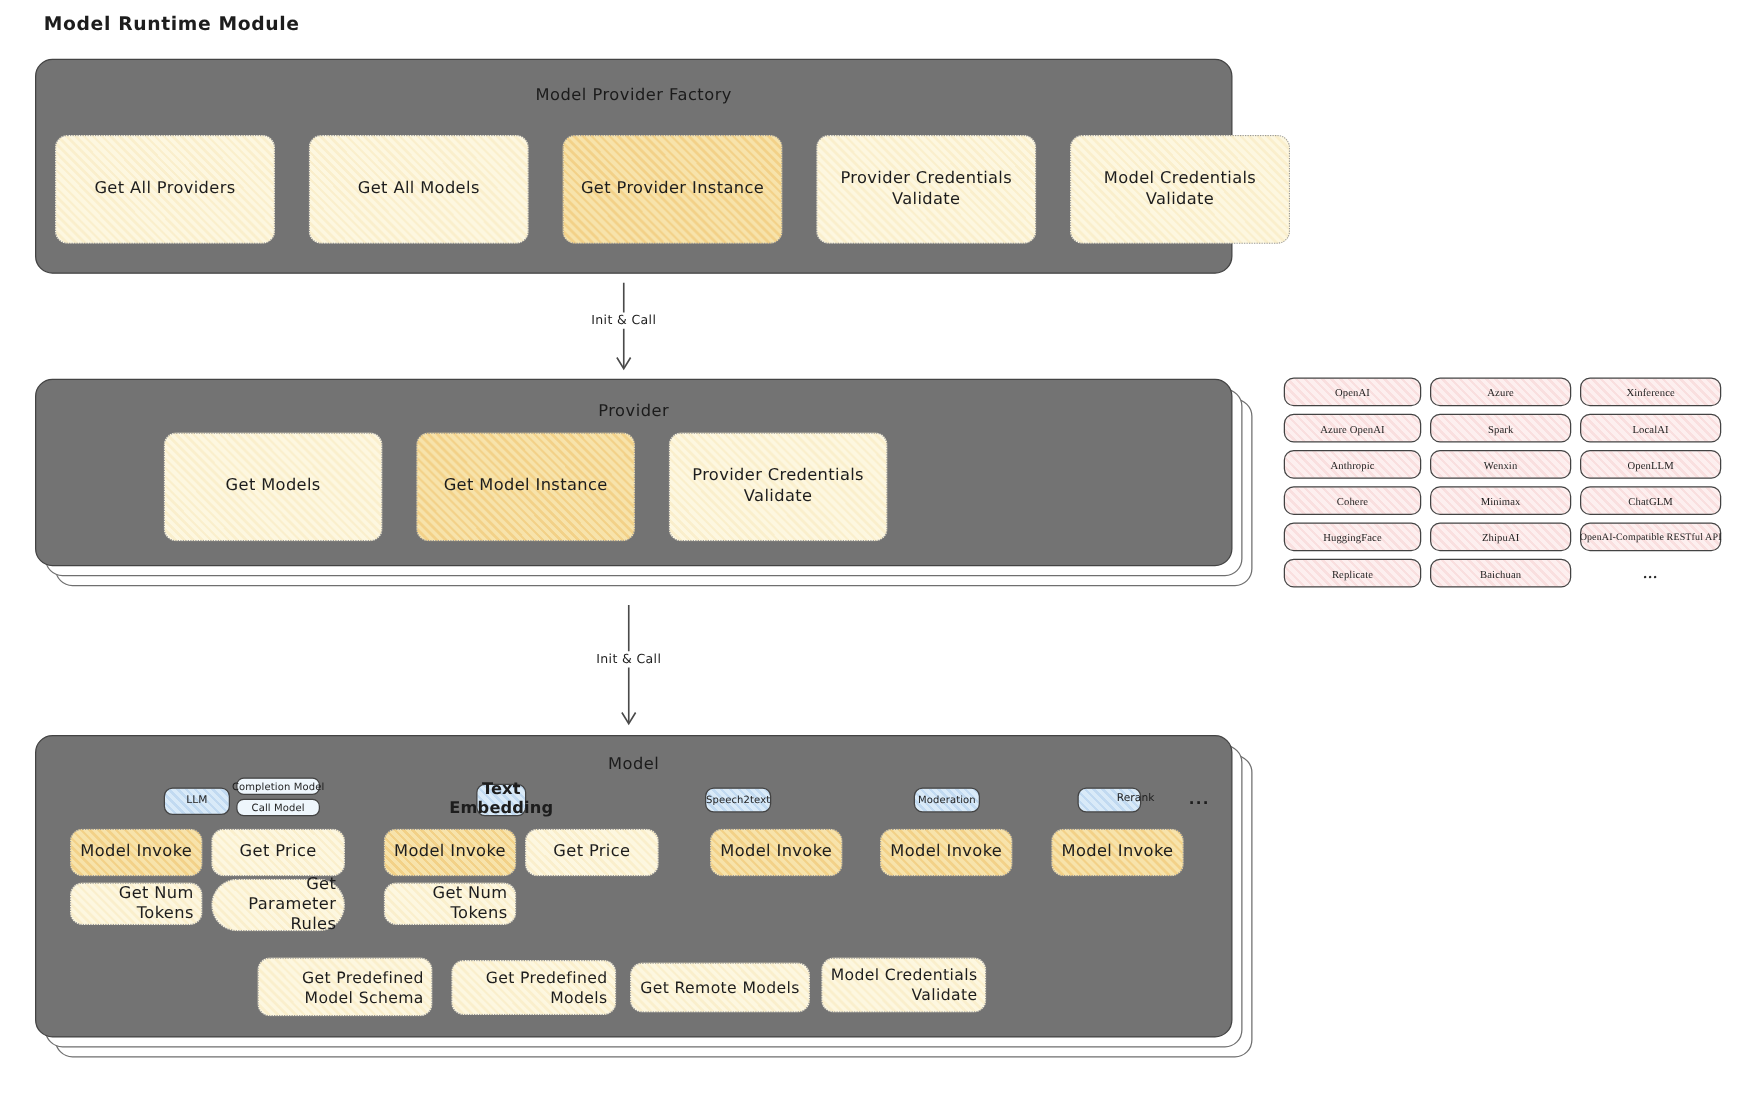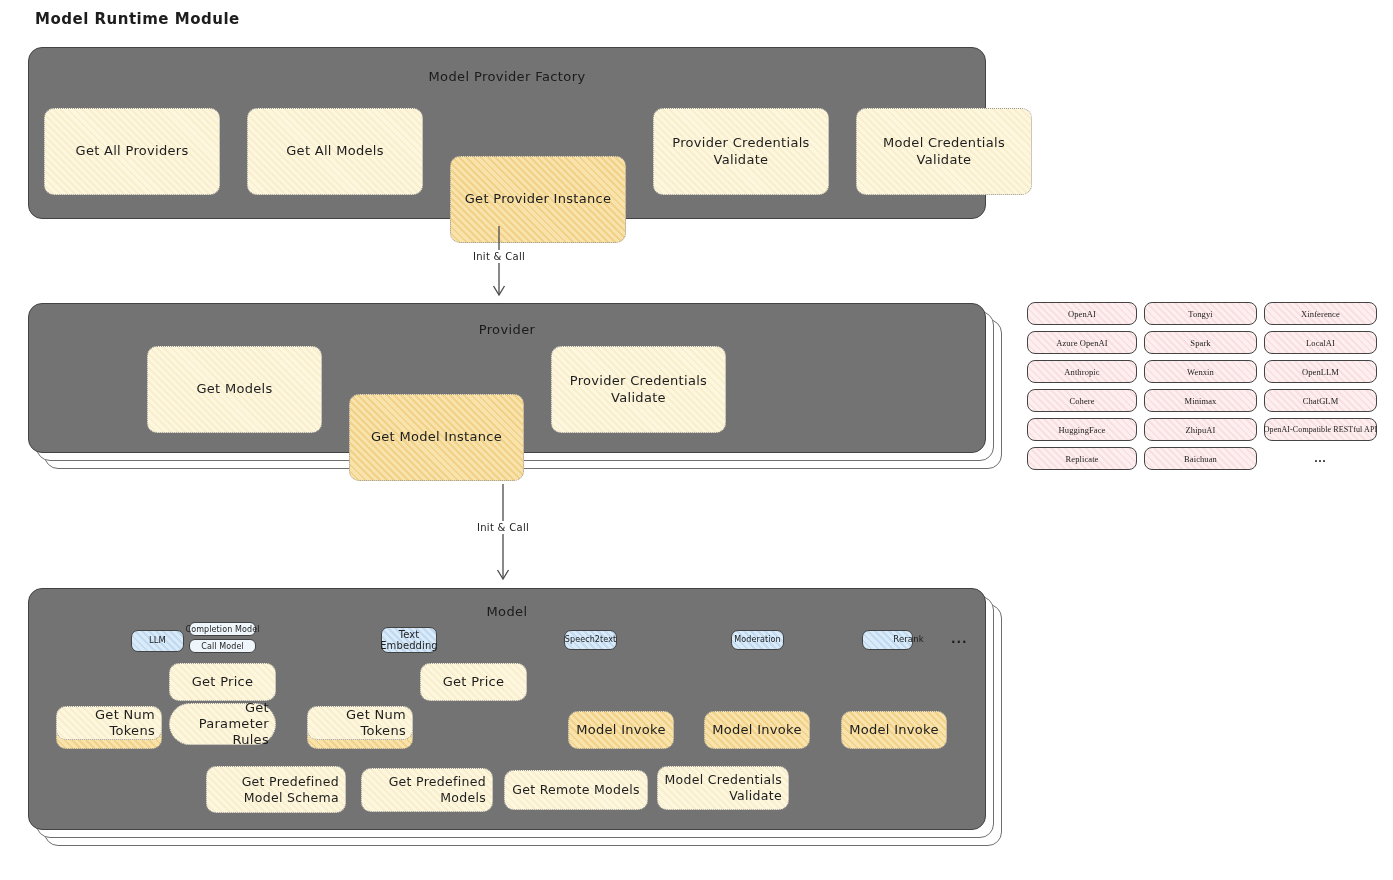--- a/index.html
+++ b/index.html
@@ -29,21 +29,20 @@
   .fn-box {
     border: 1.6px dotted #999999; border-radius: 10px;
     background-color: #fdf7e0;
     background-image: repeating-linear-gradient(45deg, rgba(235,195,100,0.16) 0px, rgba(235,195,100,0.16) 2px, transparent 2px, transparent 5px);
     display: flex; align-items: center; justify-content: center; text-align: center;
     font-size: 13px; line-height: 1.25; letter-spacing: 0.3px; padding: 2px 6px;
   }
   .fn-box.hl {
     background-color: #f7e3ab;
     background-image: repeating-linear-gradient(45deg, rgba(231,162,46,0.28) 0px, rgba(231,162,46,0.28) 2px, transparent 2px, transparent 5px);
-    margin-top: 48px;
   }
   .flex-row { position: absolute; display: flex; gap: 27px; }
   .flex-row .fn-box { flex: 0 0 auto; }
 
   
   .arrow-svg { position: absolute; }
   .arrow-label {
     position: absolute; background: #ffffff; text-align: center;
     font-size: 10px; letter-spacing: 0.3px; padding: 1px 0;
   }
@@ -102,30 +101,30 @@
 <svg class="arrow-svg" style="left:491px; top:226px;" width="16" height="72">
   <line x1="8" y1="0" x2="8" y2="68" stroke="#4a4a4a" stroke-width="1.3"></line>
   <polyline points="2.5,60 8,69 13.5,60" fill="none" stroke="#4a4a4a" stroke-width="1.3"></polyline>
 </svg>
 <div class="arrow-label" style="left:460px; top:250px; width:78px;">Init &amp; Call</div>
 
 <div class="panel-ghost" style="left:44px; top:319px; height:150px;"></div>
 <div class="panel-ghost" style="left:36px; top:311px; height:150px;"></div>
 <section class="panel" style="left:28px; top:303px; height:150px;">
   <div class="panel-title" style="top:18px;">Provider</div>
-  <div class="flex-row" style="left:118px; top:42px;">
+  <div class="flex-row" style="left:102px; top:42px;">
     <div class="fn-box" style="width:175px; height:87px;">Get Models</div>
     <div class="fn-box hl" style="width:175px; height:87px;">Get Model Instance</div>
     <div class="fn-box" style="width:175px; height:87px;">Provider Credentials Validate</div>
   </div>
 </section>
 
 <div class="providers-grid">
   <div class="pill">OpenAI</div>
-  <div class="pill">Tongyi</div>
+  <div class="pill">Azure</div>
   <div class="pill">Xinference</div>
   <div class="pill">Azure OpenAI</div>
   <div class="pill">Spark</div>
   <div class="pill">LocalAI</div>
   <div class="pill">Anthropic</div>
   <div class="pill">Wenxin</div>
   <div class="pill">OpenLLM</div>
   <div class="pill">Cohere</div>
   <div class="pill">Minimax</div>
   <div class="pill">ChatGLM</div>
@@ -144,21 +143,21 @@
 <div class="arrow-label" style="left:464px; top:521px; width:78px;">Init &amp; Call</div>
 
 <div class="panel-ghost" style="left:44px; top:604px; height:242px;"></div>
 <div class="panel-ghost" style="left:36px; top:596px; height:242px;"></div>
 <section class="panel" style="left:28px; top:588px; height:242px;">
   <div class="panel-title" style="top:15px;">Model</div>
 
   <div class="tag" style="left:102px; top:41px; width:53px; height:22px; font-size:8.5px;">LLM</div>
   <div class="subtag" style="left:160px; top:33px; width:67px; height:14px;">Completion Model</div>
   <div class="subtag" style="left:160px; top:50px; width:67px; height:14px;">Call Model</div>
-  <div class="tag" style="left:352px; top:38px; width:56px; height:26px; font-size:10px;">Text Embedding</div>
+  <div class="tag" style="left:352px; top:38px; width:40px; height:26px; font-size:13px;font-weight:bold;">Text Embedding</div>
   <div class="tag" style="left:535px; top:41px; width:53px; height:20px;">Speech2text</div>
   <div class="tag" style="left:702px; top:41px; width:53px; height:20px;">Moderation</div>
   <div class="tag" style="left:833px; top:41px; width:51px; height:20px; font-size:8.5px;padding-left:44px;">Rerank</div>
   <div class="dots" style="left:922px; top:43px;">...</div>
 
   <div class="fn-box hl abs" style="left:27px; top:74px; width:106px; height:38px;">Model Invoke</div>
   <div class="fn-box abs" style="left:140px; top:74px; width:107px; height:38px;">Get Price</div>
   <div class="fn-box hl abs" style="left:278px; top:74px; width:106px; height:38px;">Model Invoke</div>
   <div class="fn-box abs" style="left:391px; top:74px; width:107px; height:38px;">Get Price</div>
   <div class="fn-box hl abs" style="left:539px; top:74px; width:106px; height:38px;">Model Invoke</div>

